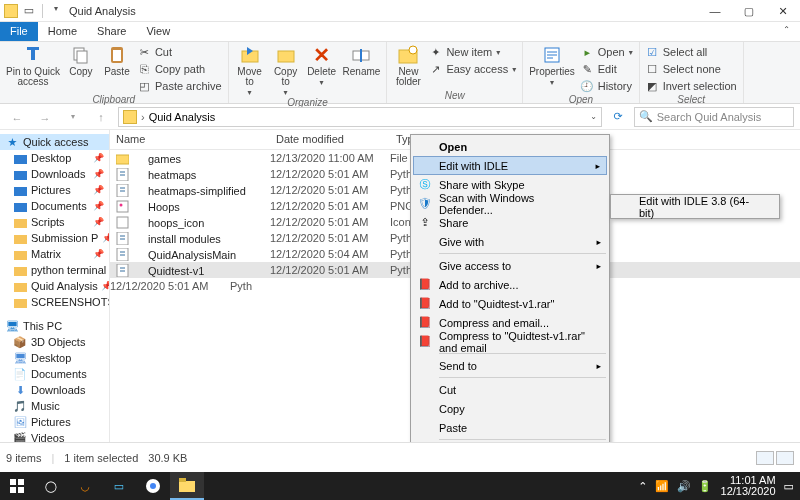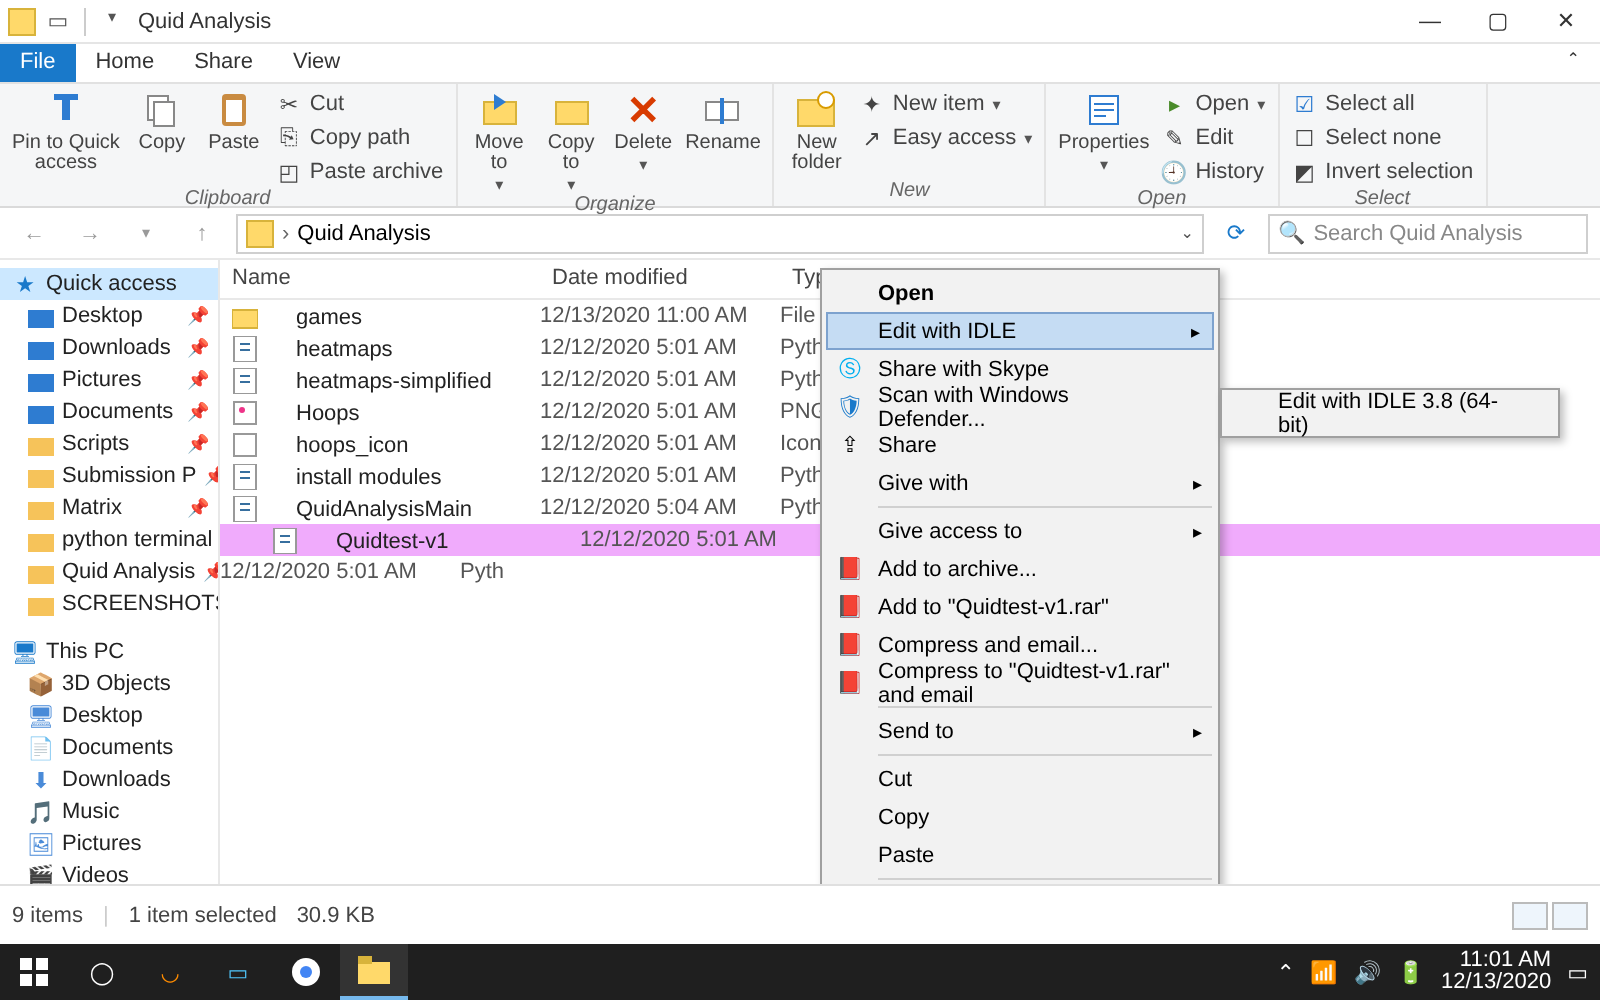--- a/index.html
+++ b/index.html
@@ -50,21 +50,21 @@
 .nav .pin { margin-left: auto; color: #777; font-size: 9px; }
 .nav .nicon { width: 13px; height: 13px; display:flex; align-items:center; justify-content:center; }
 .nav .spacer { height: 8px; }
 
 .files { flex: 1; position: relative; }
 .cols { display: flex; height: 20px; border-bottom: 1px solid #e8e8e8; color: #444; }
 .cols > div { padding: 3px 6px; border-right: 1px solid transparent; }
 .c-name { width: 160px; } .c-date { width: 120px; } .c-type { width: 80px; } .c-size { width: 60px; text-align: right; }
 .filelist { }
 .frow { display: flex; height: 16px; align-items: center; color: #222; }
-.frow.sel { background: #f0abfc; padding-left: 20px; }
+.frow.sel { background: #e5e5e5; }
 .frow .fc-name { width: 160px; display: flex; align-items: flex-end; gap: 19px; padding-left: 6px; white-space: nowrap; overflow: hidden; }
 .frow .fc-date { width: 120px; color: #555; }
 .frow .fc-type { width: 80px; color: #555; white-space: nowrap; overflow: hidden; }
 .frow .fc-size { width: 60px; color: #555; text-align: right; padding-right: 6px; }
 .ficon { width: 13px; height: 13px; flex-shrink: 0; }
 
 
 .ctx { position: absolute; background: #f2f2f2; border: 1px solid #a0a0a0; box-shadow: 2px 2px 4px rgba(0,0,0,.25); padding: 2px; }
 .ctx1 { left: 300px; top: 4px; width: 200px; }
 .ctx .citem { display: flex; align-items: center; height: 19px; padding: 0 18px 0 26px; position: relative; color: #000; }

